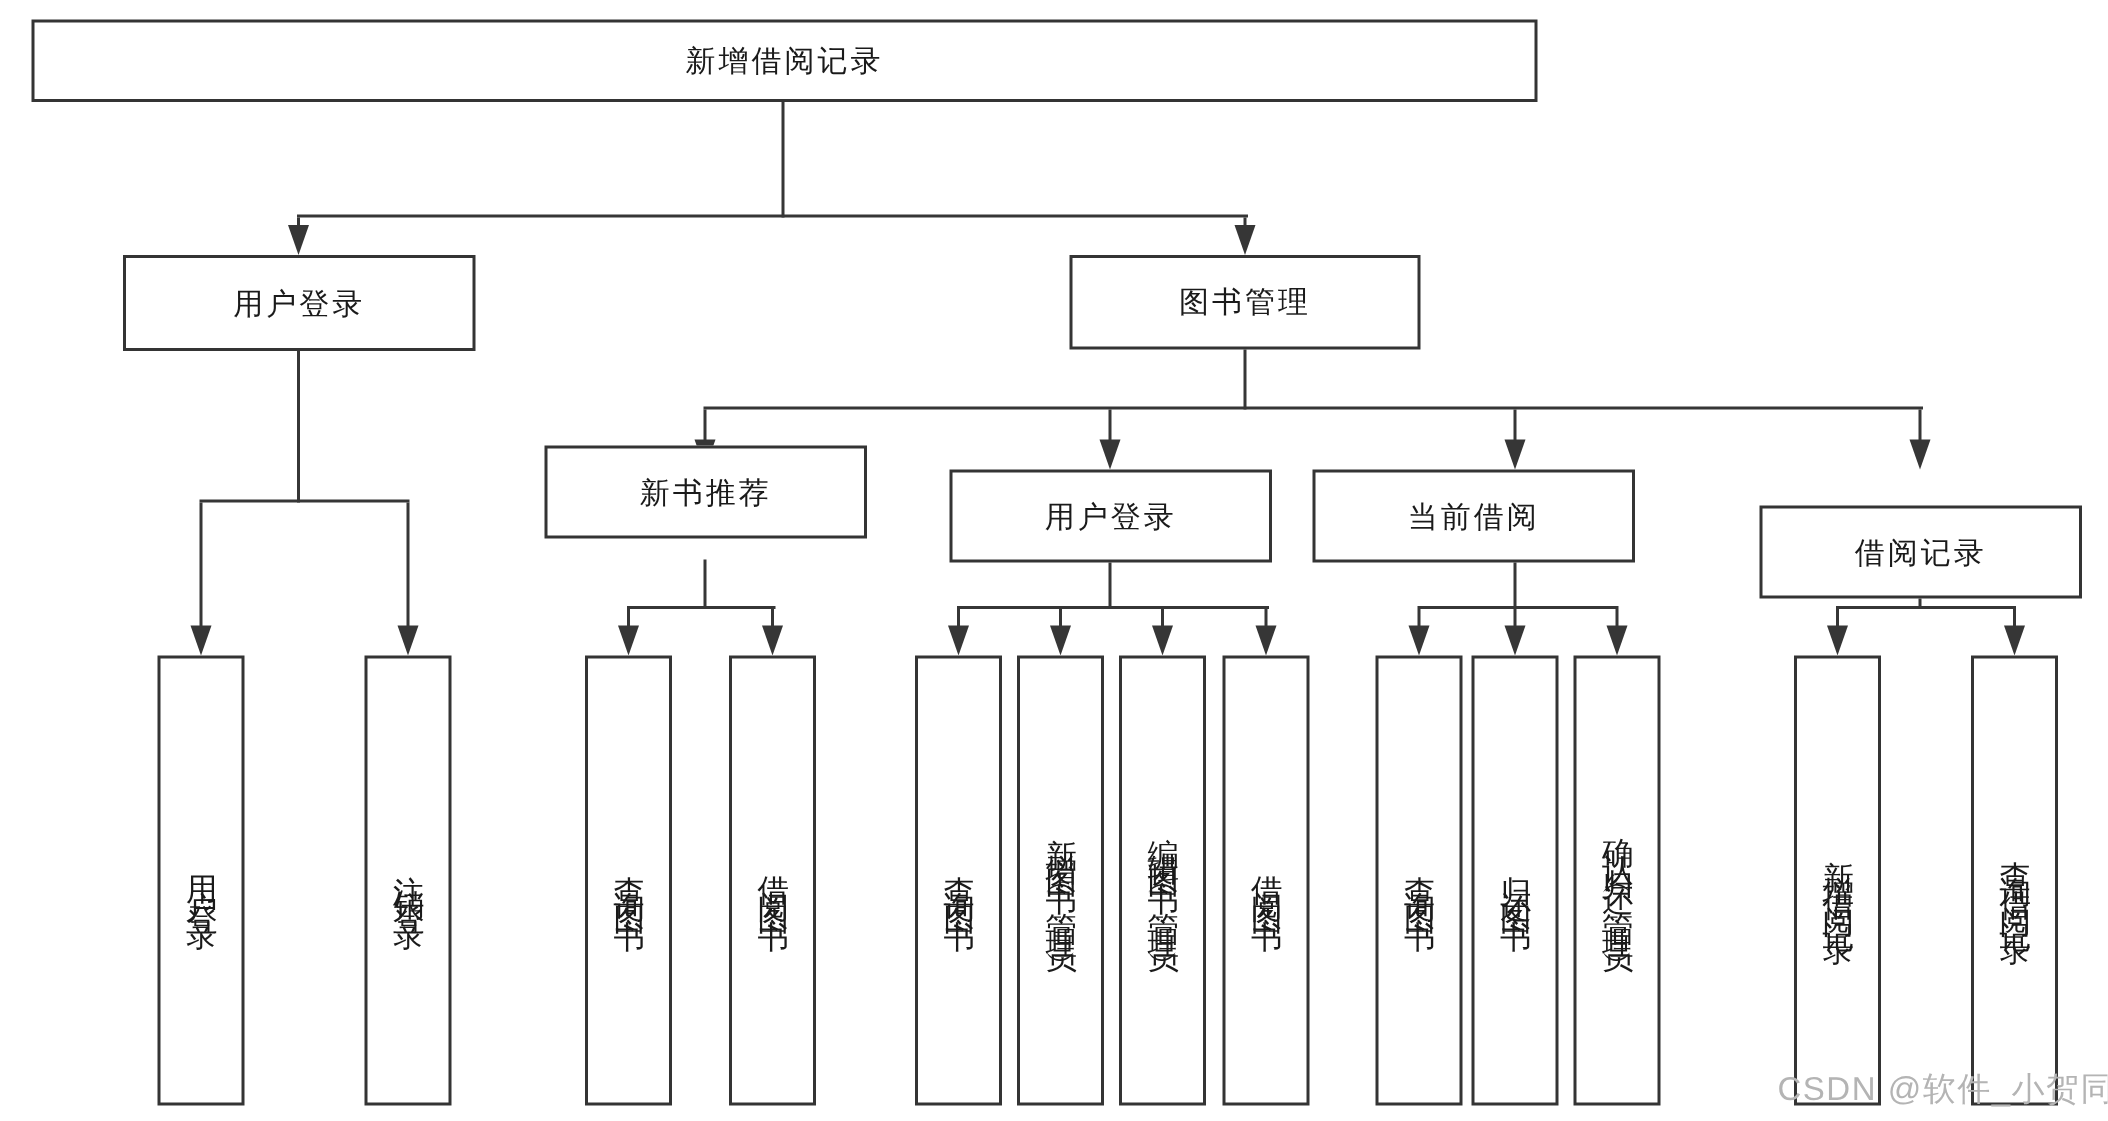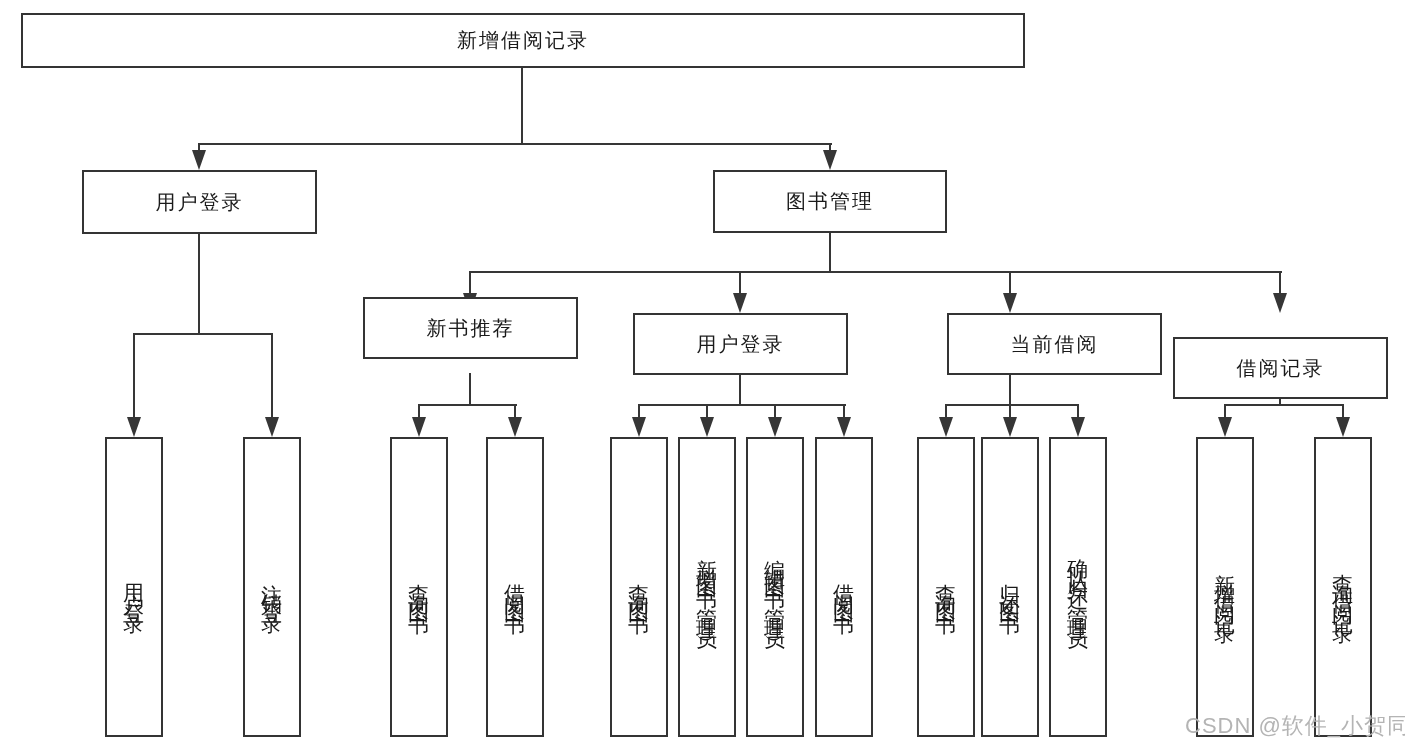--- a/index.html
+++ b/index.html
@@ -127,21 +127,21 @@
   </div>
 
   <div class="box" style="left:363px; top:297px; width:215px; height:62px;">
     <span>新书推荐</span>
   </div>
 
   <div class="box" style="left:633px; top:313px; width:215px; height:62px;">
     <span>用户登录</span>
   </div>
 
-  <div class="box" style="left:947px; top:313px; width:215px; height:62px;font-family:Liberation Serif, serif;">
+  <div class="box" style="left:875px; top:313px; width:215px; height:62px;font-family:Liberation Serif, serif;">
     <span>当前借阅</span>
   </div>
 
   <div class="box" style="left:1173px; top:313px; width:215px; height:62px;margin-top:24px;">
     <span>借阅记录</span>
   </div>
 
   <div class="box vbox" style="left:105px; top:437px; width:58px; height:300px;">用户登录</div>
 
   <div class="box vbox" style="left:243px; top:437px; width:58px; height:300px;">注销登录</div>

